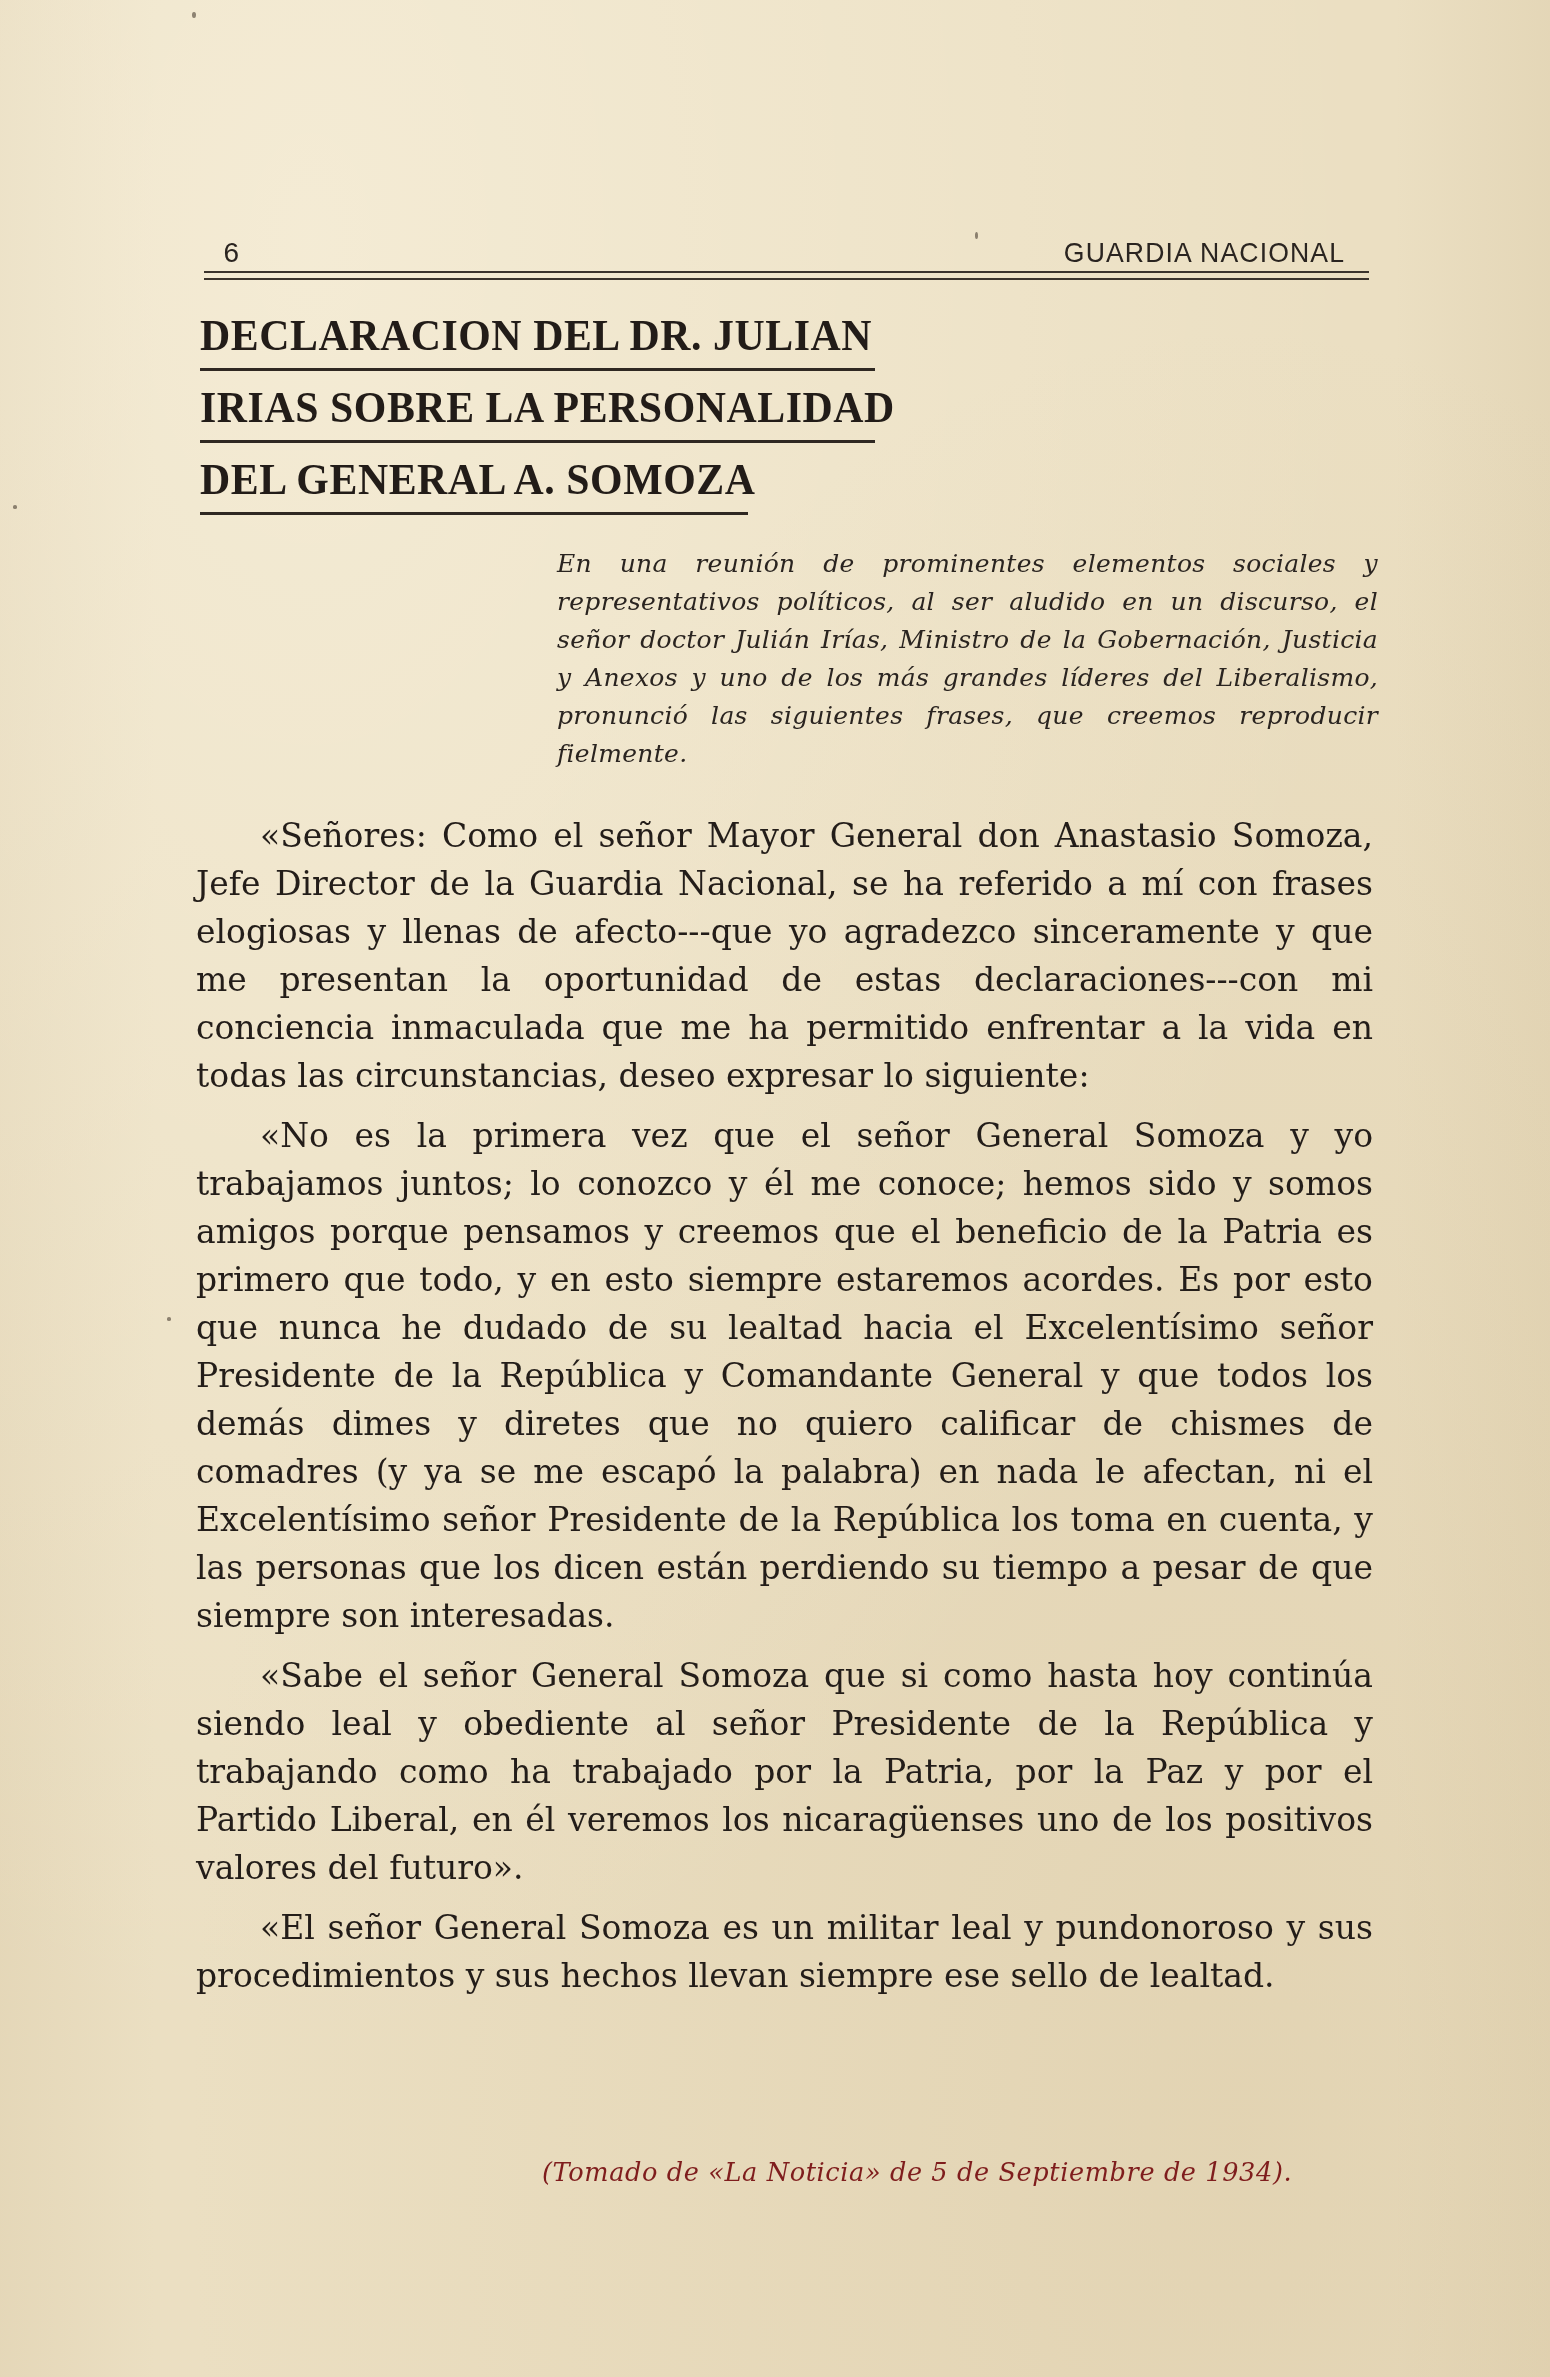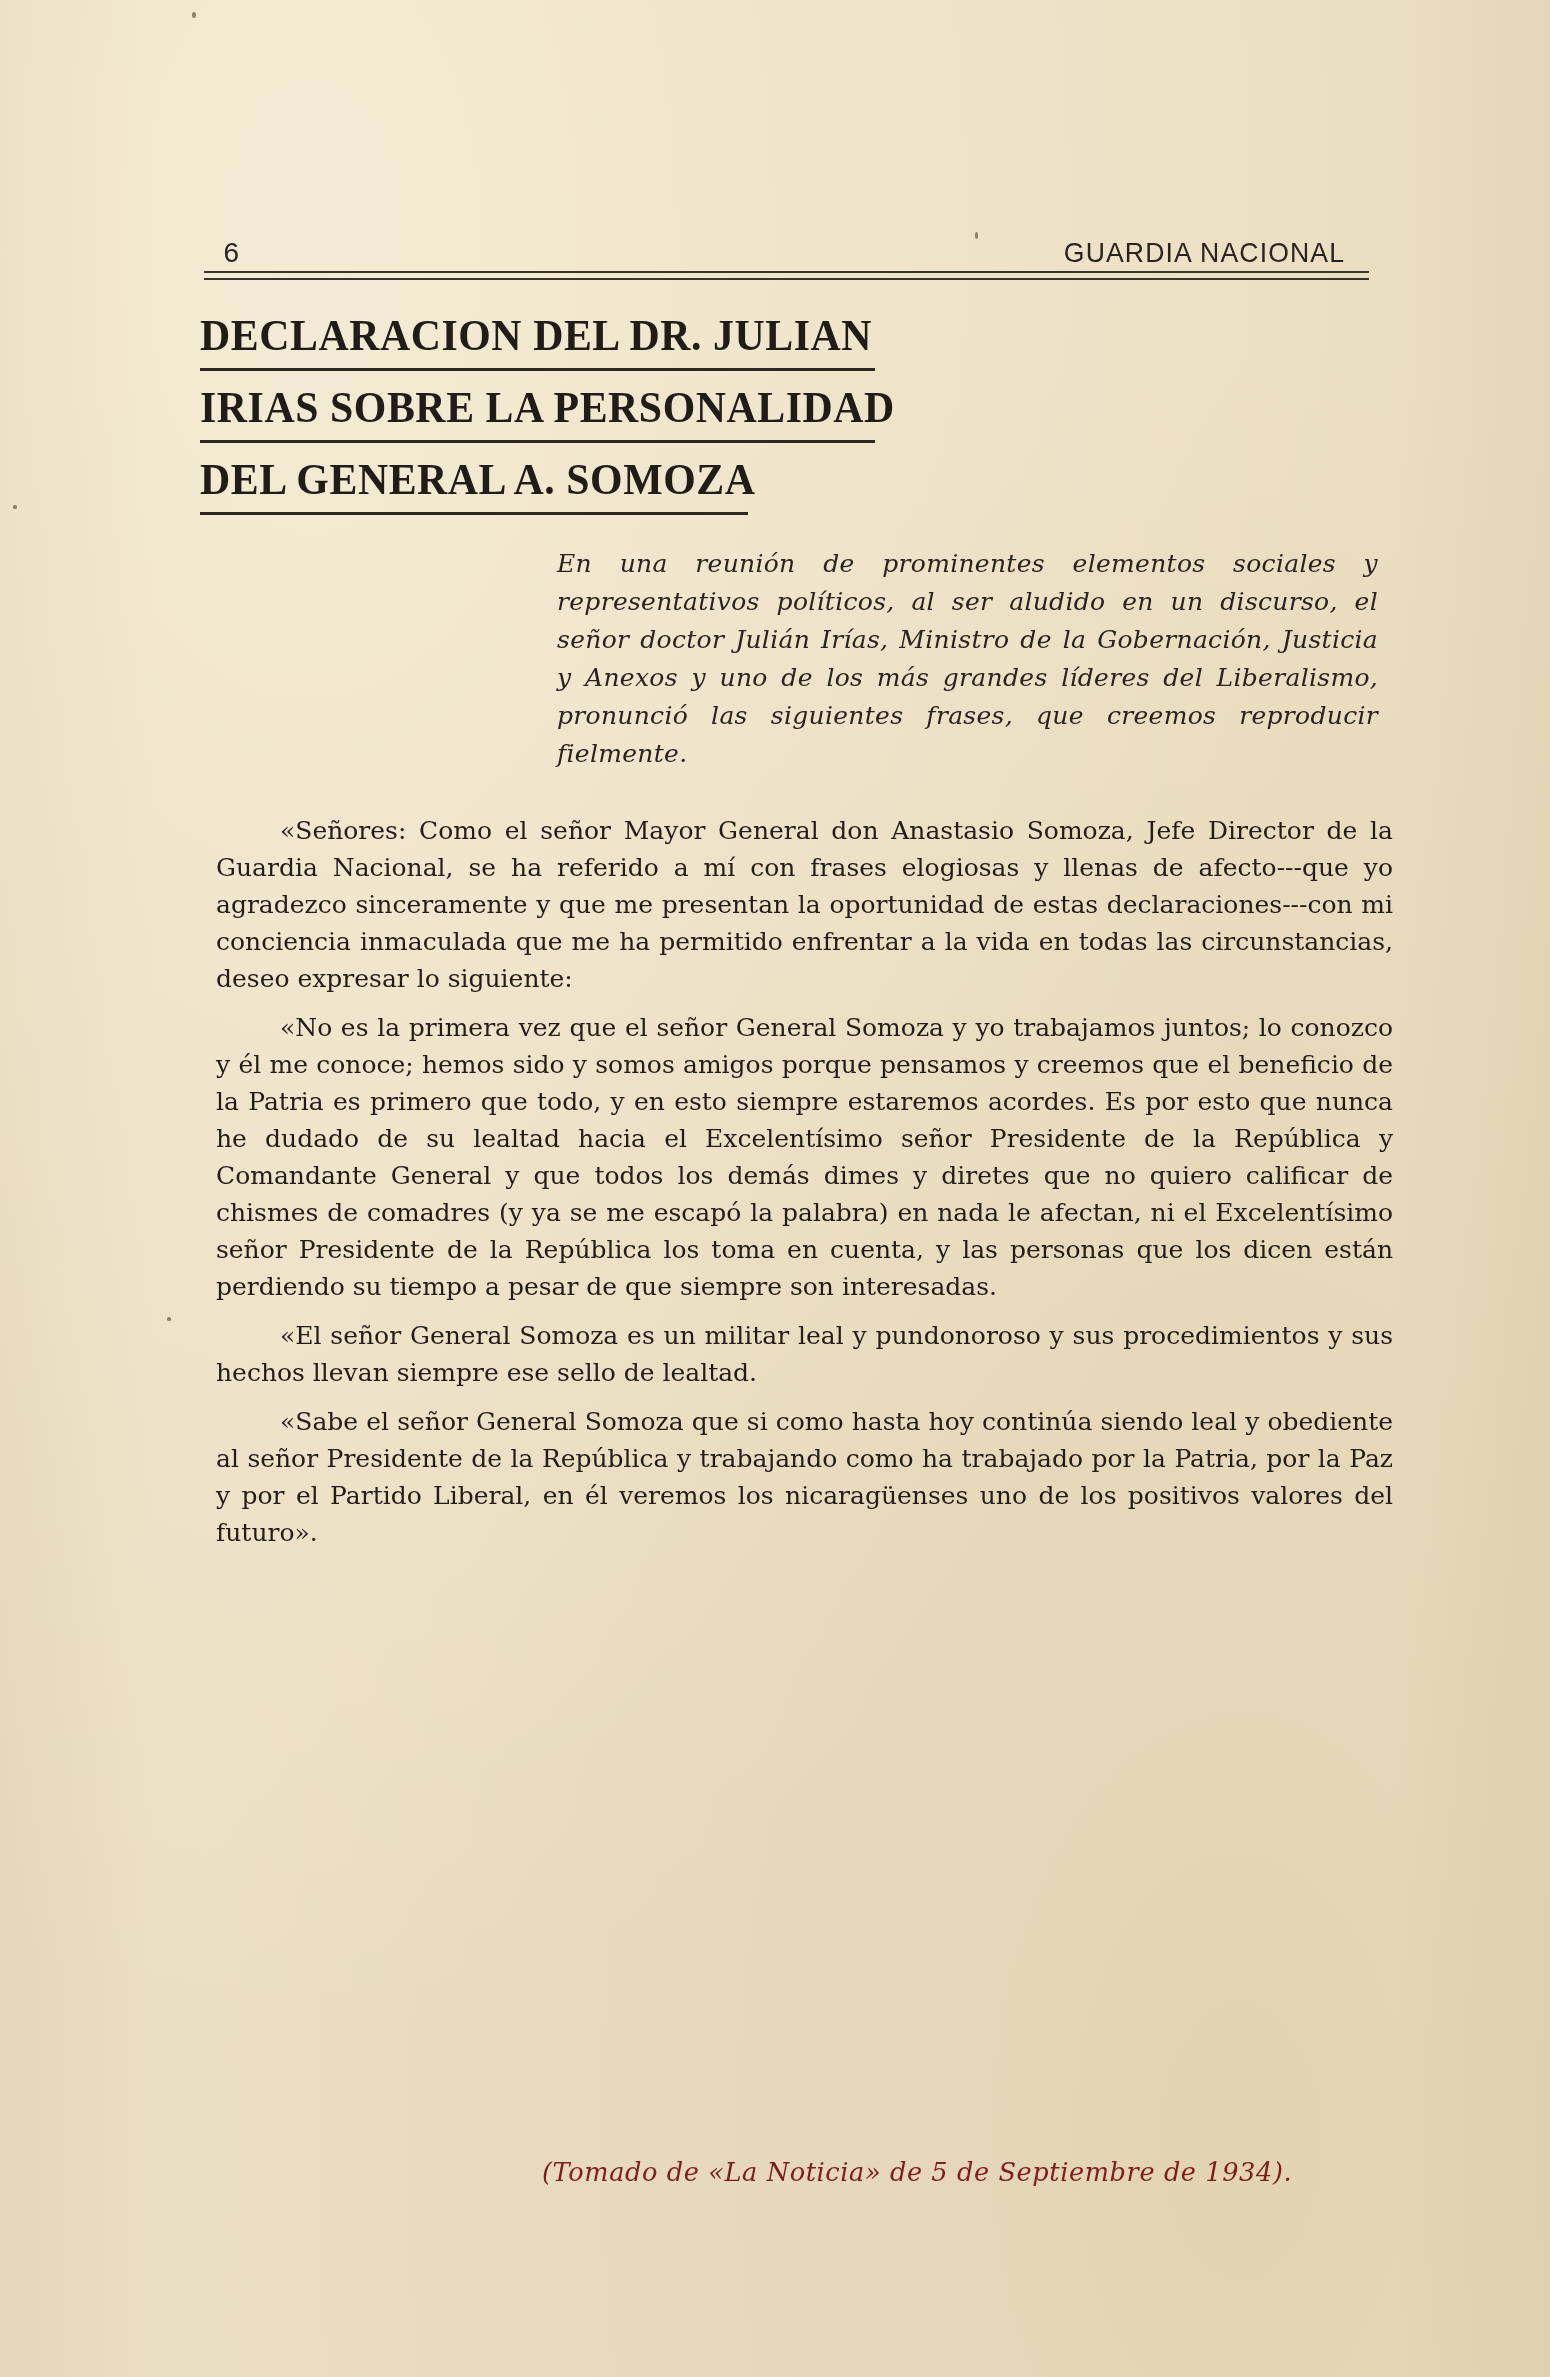--- a/index.html
+++ b/index.html
@@ -41,22 +41,22 @@
     height: 3px; background: #2f2822; margin: 6px 0 11px 0;
   }
   .headline-rule.short { width: 548px; }
   .intro {
     position: absolute; left: 557px; top: 545px; width: 821px;
     font-family: "DejaVu Serif", serif; font-style: italic;
     font-size: 25px; line-height: 38px; text-align: justify; color: #2a2420;
     letter-spacing: 0.3px;
   }
   .body-text {
-    position: absolute; left: 216px; top: 812px; width: 1177px;
-    font-family: "DejaVu Serif", serif; font-size: 25px; line-height: 37px;
+    position: absolute; left: 196px; top: 812px; width: 1177px;
+    font-family: "DejaVu Serif", serif; font-size: 33px; line-height: 48px;
     text-align: justify; color: #231d19;
   }
   .body-text p { margin: 0; text-indent: 64px; }
   .body-text p + p { margin-top: 12px; }
   .source-note {
     position: absolute; left: 542px; top: 2154px; width: 852px;
     font-family: "DejaVu Serif", serif; font-style: italic; font-size: 25.6px; line-height: 37px;
     color: #7f1d1d; letter-spacing: 0.6px;
   }
   .bleed {
@@ -85,22 +85,22 @@
   <div class="headline-rule"></div>
   <div class="headline-line">DEL GENERAL A. SOMOZA</div>
   <div class="headline-rule short"></div>
 </div>
 
 <div class="intro">En una reunión de prominentes elementos sociales y representativos políticos, al ser aludido en un discurso, el señor doctor Julián Irías, Ministro de la Gobernación, Justicia y Anexos y uno de los más grandes líderes del Liberalismo, pronunció las siguientes frases, que creemos reproducir fielmente.</div>
 
 <div class="body-text">
   <p>«Señores: Como el señor Mayor General don Anastasio Somoza, Jefe Director de la Guardia Nacional, se ha referido a mí con frases elogiosas y llenas de afecto---que yo agradezco sinceramente y que me presentan la oportunidad de estas declaraciones---con mi conciencia inmaculada que me ha permitido enfrentar a la vida en todas las circunstancias, deseo expresar lo siguiente:</p>
   <p>«No es la primera vez que el señor General Somoza y yo trabajamos juntos; lo conozco y él me conoce; hemos sido y somos amigos porque pensamos y creemos que el beneficio de la Patria es primero que todo, y en esto siempre estaremos acordes. Es por esto que nunca he dudado de su lealtad hacia el Excelentísimo señor Presidente de la República y Comandante General y que todos los demás dimes y diretes que no quiero calificar de chismes de comadres (y ya se me escapó la palabra) en nada le afectan, ni el Excelentísimo señor Presidente de la República los toma en cuenta, y las personas que los dicen están perdiendo su tiempo a pesar de que siempre son interesadas.</p>
+  <p>«Sabe el señor General Somoza que si como hasta hoy continúa siendo leal y obediente al señor Presidente de la República y trabajando como ha trabajado por la Patria, por la Paz y por el Partido Liberal, en él veremos los nicaragüenses uno de los positivos valores del futuro».</p>
   <p>«El señor General Somoza es un militar leal y pundonoroso y sus procedimientos y sus hechos llevan siempre ese sello de lealtad.</p>
-  <p>«Sabe el señor General Somoza que si como hasta hoy continúa siendo leal y obediente al señor Presidente de la República y trabajando como ha trabajado por la Patria, por la Paz y por el Partido Liberal, en él veremos los nicaragüenses uno de los positivos valores del futuro».</p>
 </div>
 
 <div class="source-note">(Tomado de «La Noticia» de 5 de Septiembre de 1934).</div>
 
 <div class="speck" style="left:192px; top:12px; width:3.7px; height:6px;"></div>
 <div class="speck" style="left:975px; top:232px; width:3px; height:7.3px;"></div>
 <div class="speck" style="left:13.4px; top:505px; width:3.7px; height:3.7px;"></div>
 <div class="speck" style="left:167px; top:1317px; width:3.7px; height:3.7px;"></div>
 
 

